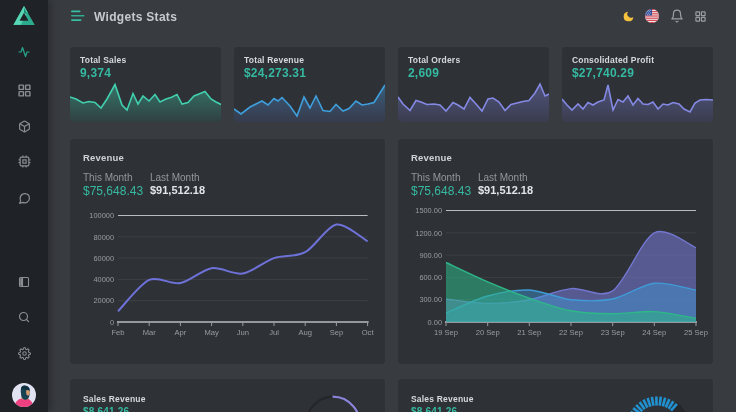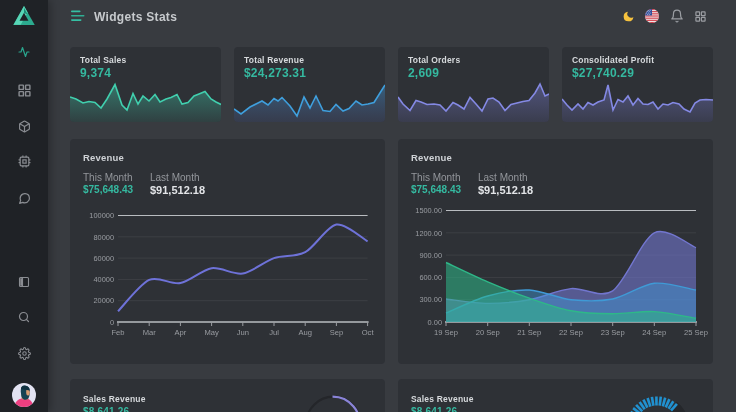--- a/index.html
+++ b/index.html
@@ -4,21 +4,21 @@
 <style>
 * { margin:0; padding:0; box-sizing:border-box; }
 html,body { width:736px; height:412px; overflow:hidden; background:#383b40; font-family:"Liberation Sans", sans-serif; }
 .abs { position:absolute; font-size:0; line-height:1; }
 #stage { position:relative; width:736px; height:412px; }
 .sidebar { position:absolute; left:0; top:0; width:48px; height:412px; background:#1f2226; box-shadow:3px 0 8px rgba(0,0,0,0.25); z-index:5; }
 .card { position:absolute; background:#2e3136; border-radius:4px; overflow:hidden; }
 .ctitle { font-size:8.5px; font-weight:bold; color:#d6d9dc; letter-spacing:0.2px; }
 .cnum { font-size:12px; font-weight:bold; color:#35b9a0; letter-spacing:0.2px; }
 .muted { font-size:10px; color:#94979c; }
-.val-teal { font-size:10px; font-weight:bold; color:#35b9a0; }
+.val-teal { font-size:12px; font-weight:normal; color:#35b9a0; }
 .val-white { font-size:11px; font-weight:bold; color:#e2e4e7; }
 .hdr-title { position:absolute; left:94px; top:9.5px; font-size:12px; font-weight:bold; color:#c7cacd; letter-spacing:0.3px; }
 svg { display:block; }
 </style>
 </head>
 <body>
 <div id="stage">
 
   <div class="sidebar">
 

